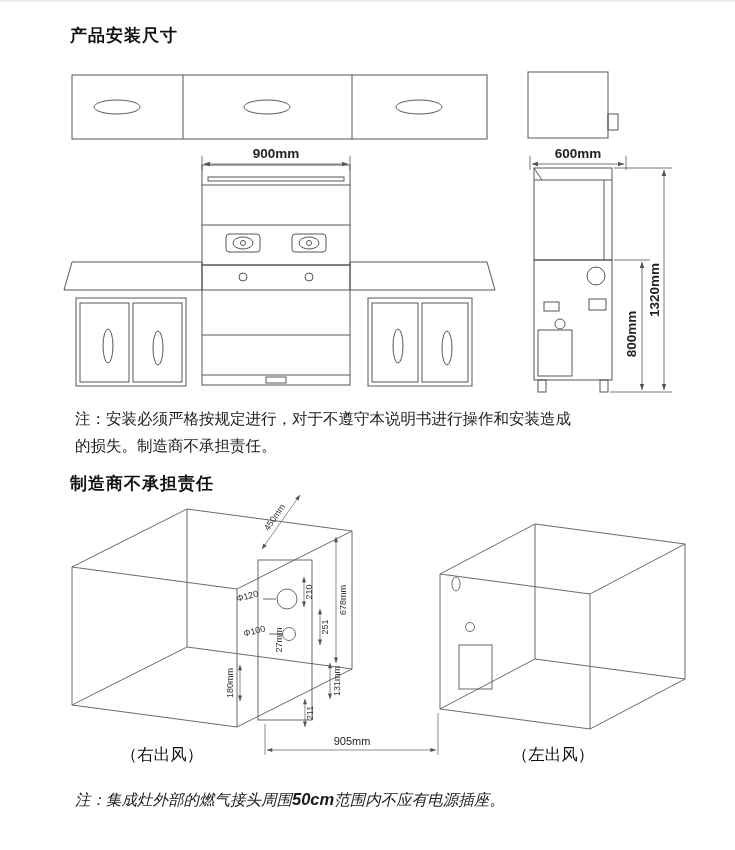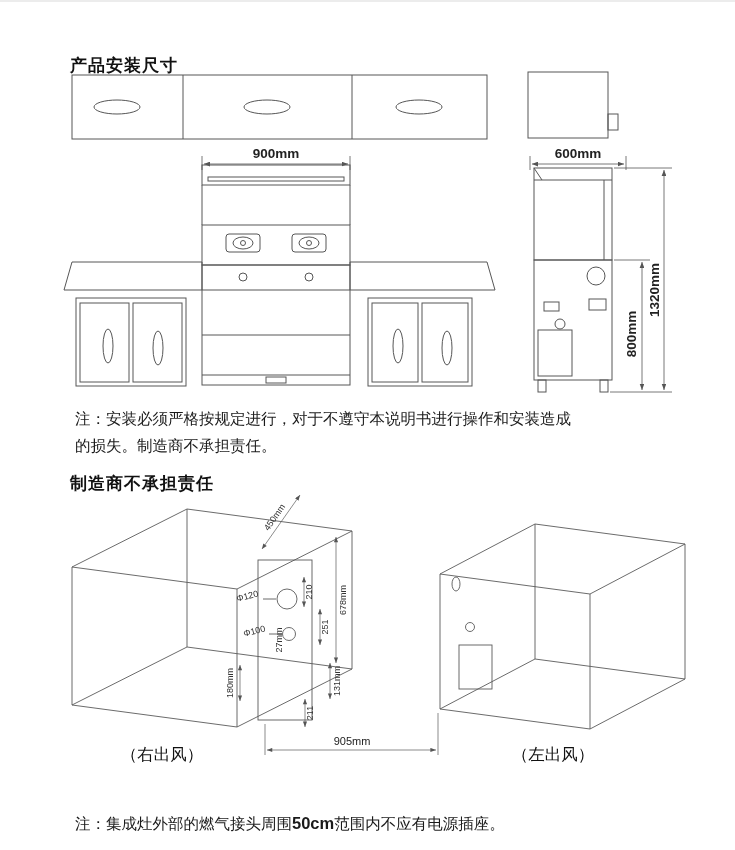--- a/index.html
+++ b/index.html
@@ -4,29 +4,29 @@
 <style>
   html,body{margin:0;padding:0;background:#ffffff;}
   .page{
     position:relative;width:735px;height:850px;background:#fff;overflow:hidden;
     font-family:"Liberation Sans",sans-serif;border-top:2px solid #ececec;
   }
   .sec-title{
     position:absolute;left:70px;margin:0;font-size:17px;font-weight:bold;color:#111;
     font-family:"Liberation Sans",sans-serif;letter-spacing:1px;
   }
-  #title1{top:52px;}
+  #title1{top:22px;}
   #title2{top:470px;}
   .note{
     position:absolute;left:75px;width:600px;margin:0;color:#1a1a1a;
     font-size:15.5px;line-height:1.75;white-space:pre-line;
     font-family:"Liberation Serif",serif;
   }
   #note1{top:403px;}
-  #note2{top:807px;width:640px;white-space:nowrap;}
+  #note2{top:783px;width:640px;white-space:nowrap;font-style:italic;}
   #note2 .hl{font-weight:bold;font-size:16.5px;font-family:"Liberation Sans",sans-serif;}
   svg{position:absolute;left:0;}
   #svg1{top:56px;}
   #svg2{top:485px;}
   svg text{font-family:"Liberation Sans",sans-serif;fill:#222;}
   .dimbold{font-weight:bold;font-size:13.5px;}
   .dimsmall{font-size:9px;fill:#333;}
   .outlet-label{font-size:16.5px;fill:#111;}
 </style>
 </head>

